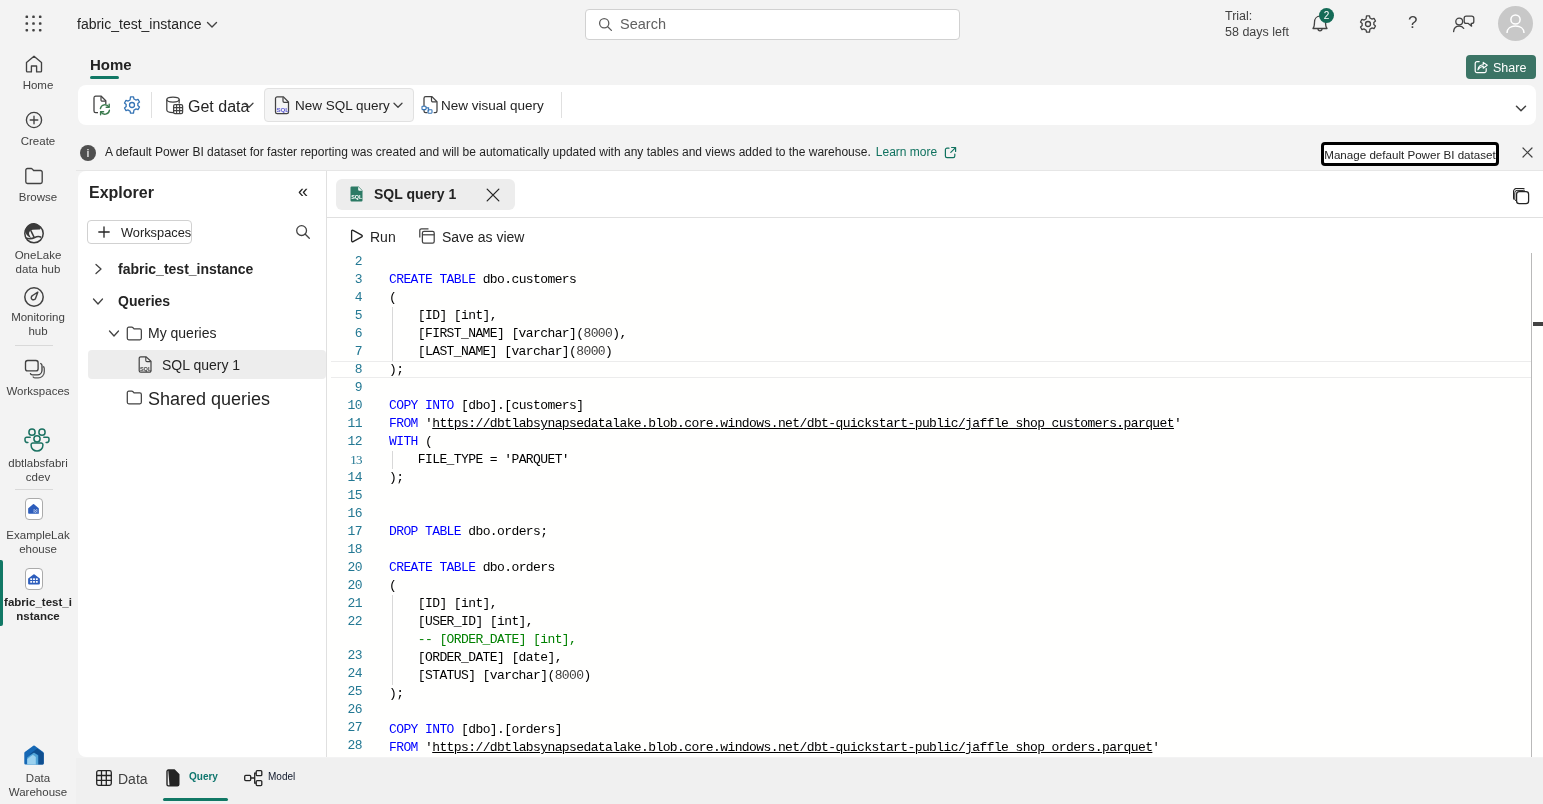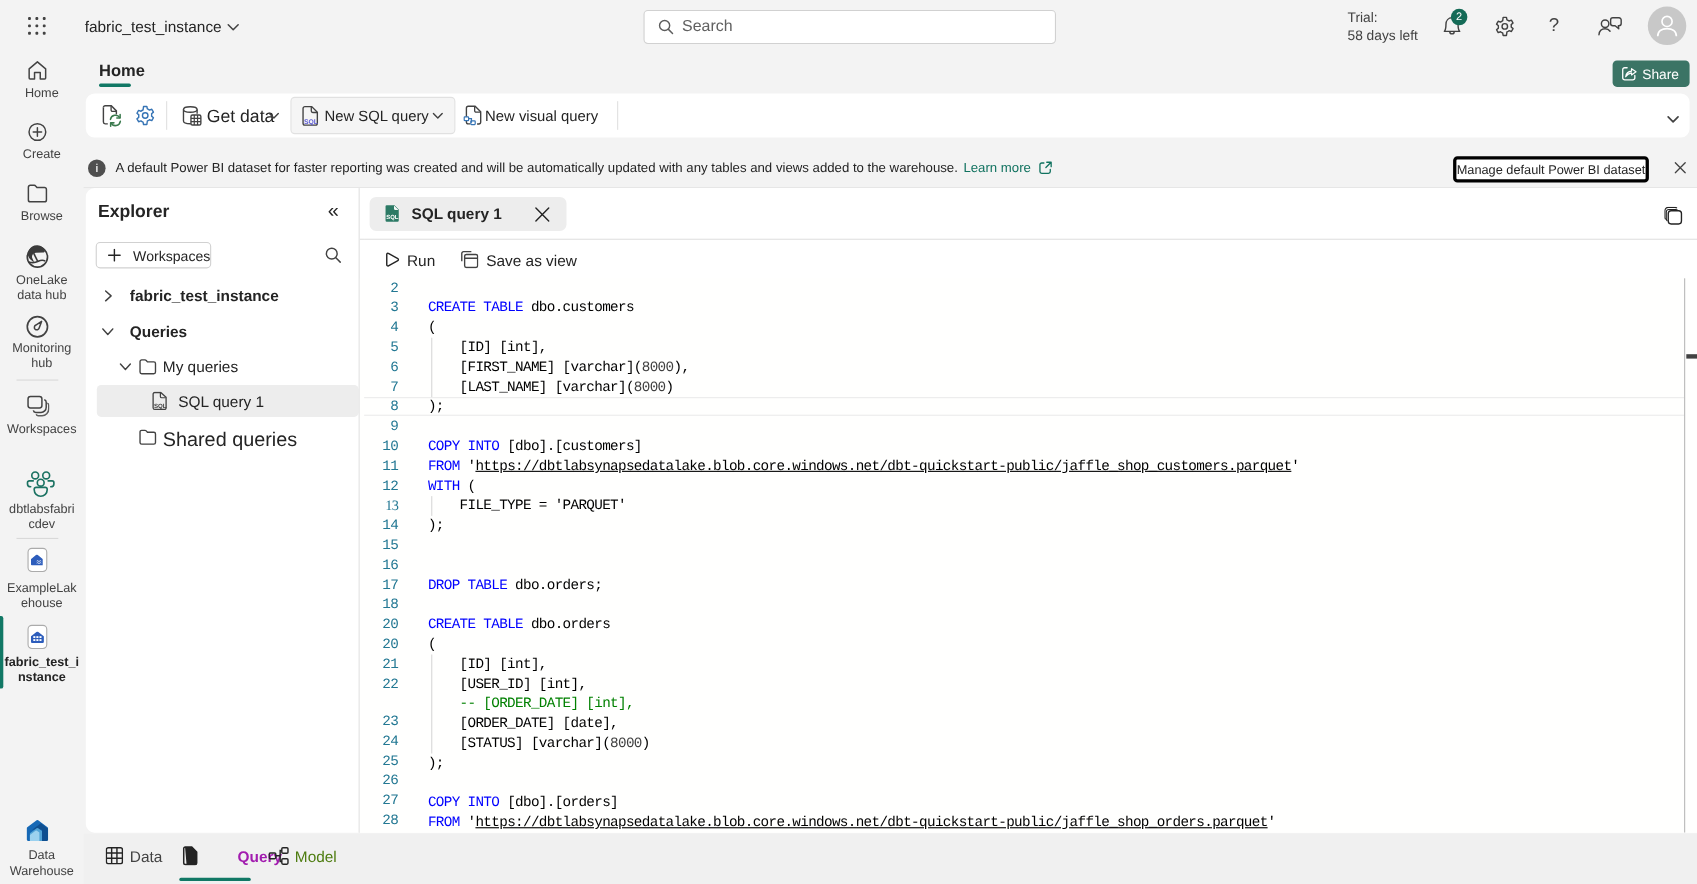--- a/index.html
+++ b/index.html
@@ -365,24 +365,24 @@
 <div class="abs" id="bottombar" style="left:76px;top:758px;width:1467px;height:46px;background:#f0f0f0;">
   <svg class="abs" style="left:20px;top:12px;" width="16" height="16" viewBox="0 0 16 16">
     <rect x="0.7" y="0.7" width="14.6" height="14.6" rx="1.8" fill="none" stroke="#242424" stroke-width="1.3"></rect>
     <path d="M0.7 5.5 H15.3 M0.7 10.3 H15.3 M5.5 0.7 V15.3 M10.3 0.7 V15.3" stroke="#242424" stroke-width="1.3"></path>
   </svg>
   <div class="abs" style="left:42px;top:13px;font-size:14px;color:#424242;">Data</div>
   <svg class="abs" style="left:90px;top:11px;" width="15" height="18" viewBox="0 0 15 18">
     <path d="M2.2 1 h6.3 L13 5.5 V15.6 a1.4 1.4 0 0 1 -1.4 1.4 H3.6" fill="#242424"></path>
     <path d="M1 2.4 a1.4 1.4 0 0 1 1.4 -1.4 h5.9 L12.8 5.5 v10 a1.4 1.4 0 0 1 -1.4 1.4 H2.4 A1.4 1.4 0 0 1 1 15.5 Z" fill="none" stroke="#242424" stroke-width="1.4"></path>
   </svg>
-  <div class="abs" style="left:113px;top:13px;font-size:14px;font-weight:700;color:#a21caf;margin-left:27px;">Query</div>
+  <div class="abs" style="left:113px;top:13px;font-size:10px;font-weight:700;color:#0f766e;">Query</div>
   <div class="abs" style="left:87px;top:40px;width:65px;height:3px;background:#117865;border-radius:2px;"></div>
   <svg class="abs" style="left:168px;top:12px;" width="19" height="17" viewBox="0 0 19 17">
     <g fill="none" stroke="#242424" stroke-width="1.3">
       <rect x="0.7" y="5.4" width="6" height="5.2" rx="1"></rect>
       <rect x="12.2" y="0.7" width="5.6" height="5" rx="1"></rect>
       <rect x="12.2" y="10.6" width="5.6" height="5" rx="1"></rect>
       <path d="M6.7 8 h4 M10.7 8 V3.2 h1.5 M10.7 8 v5.1 h1.5"></path>
     </g>
   </svg>
-  <div class="abs" style="left:192px;top:13px;font-size:14px;color:#4d7c0f;">Model</div>
+  <div class="abs" style="left:192px;top:13px;font-size:10px;color:#0f172a;">Model</div>
 </div>
 
 </body></html>

